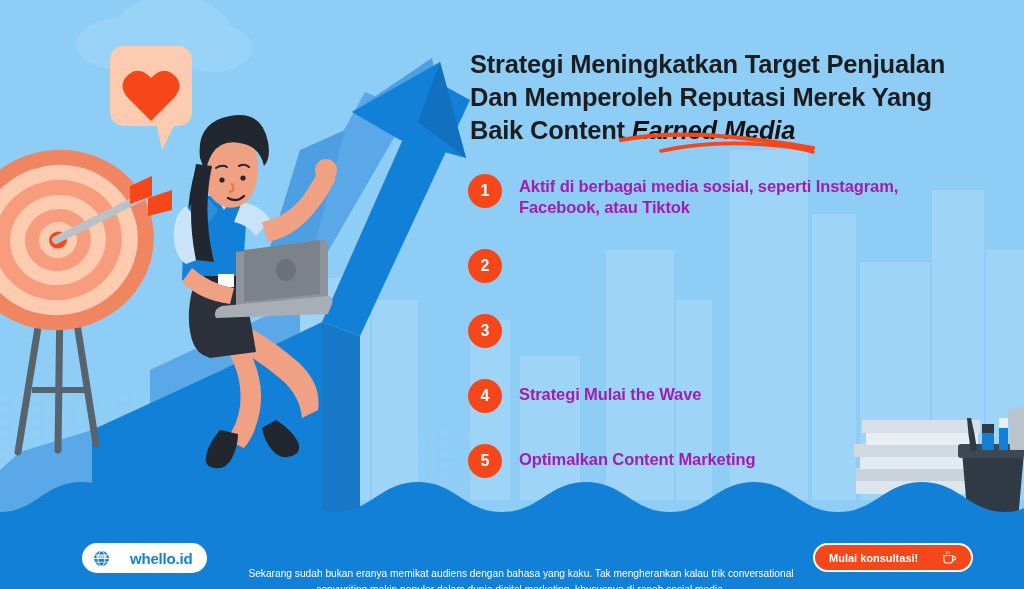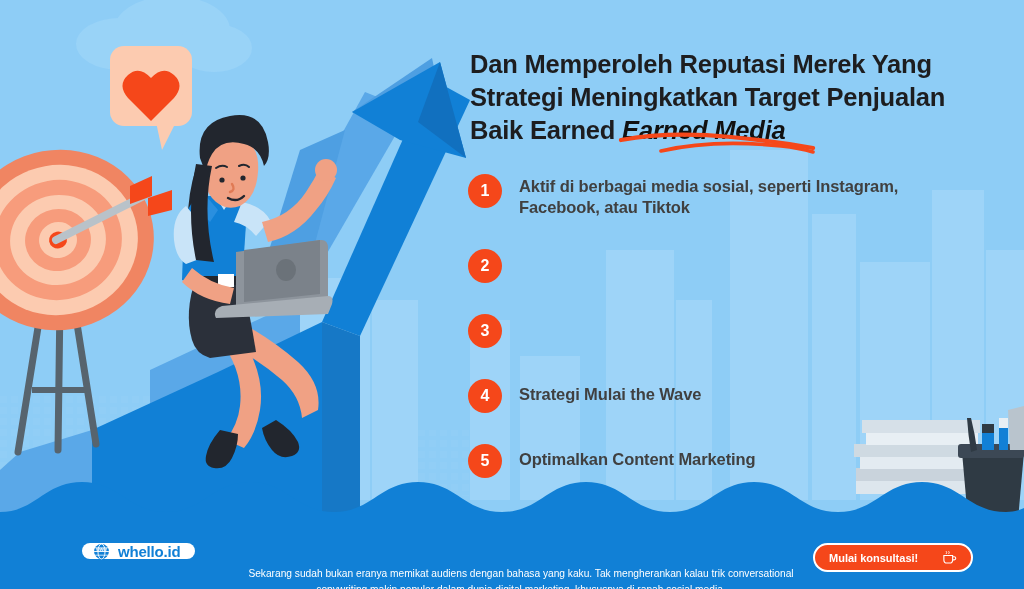--- a/index.html
+++ b/index.html
@@ -45,29 +45,29 @@
   .badge {
     flex:0 0 auto;
     width:34px; height:34px; border-radius:50%;
     background:#f5471a; color:#fff;
     font-size:16px; font-weight:bold;
     display:flex; align-items:center; justify-content:center;
     margin-right:17px; margin-top:-2px;
   }
   .item-text {
     font-size:16.5px; line-height:1.28;
-    font-weight:bold; color:#404040;
+    font-weight:bold; color:#a21caf;
     padding-top:3px; letter-spacing:-0.1px;
   }
   .list-item.two-line .item-text { padding-top:0px; }
   .logo-pill {
     position:absolute; left:82px; top:543px;
-    height:16px; padding:0 15px 0 11px;
+    height:30px; padding:0 15px 0 11px;
     background:#fff; border-radius:16px;
-    display:flex; align-items:center; gap:8px;
+    display:flex; align-items:center; gap:20px;
   }
   .logo-text {
     color:#1180d6; font-size:15px; font-weight:bold;
     letter-spacing:-0.2px;
   }
   .footer-copy {
     position:absolute; left:232px; top:540px;
     width:578px; text-align:center;
     color:#ffffff; font-size:10.2px; line-height:1.55;margin-top:26px;
   }
@@ -267,23 +267,23 @@
          C 624 482, 632 512, 670 512
          C 708 512, 716 482, 754 482
          C 792 482, 800 512, 838 512
          C 876 512, 884 482, 922 482
          C 960 482, 968 512, 1006 512
          C 1014 512, 1020 510, 1024 508
          L 1024 589 L 0 589 Z" fill="#1180d6"></path>
   </svg>
 
   <div class="headline">
+    <div>Strategi Meningkatkan Target Penjualan</div>
     <div>Dan Memperoleh Reputasi Merek Yang</div>
-    <div>Strategi Meningkatkan Target Penjualan</div>
-    <div><span>Baik Earned </span><span class="hl-em">Earned Media</span></div>
+    <div><span>Baik Content </span><span class="hl-em">Earned Media</span></div>
   </div>
 
   <svg class="underline-svg" viewBox="0 0 200 30">
     <path d="M4 14 q48 -9 110 -3 q44 4 82 11" stroke="#f5471a" stroke-width="4.2" fill="none" stroke-linecap="round"></path>
     <path d="M44 25 q52 -12 120 -5 q18 2 32 6" stroke="#f5471a" stroke-width="3.6" fill="none" stroke-linecap="round"></path>
   </svg>
 
   <div class="list">
 
     <div class="list-item two-line">

